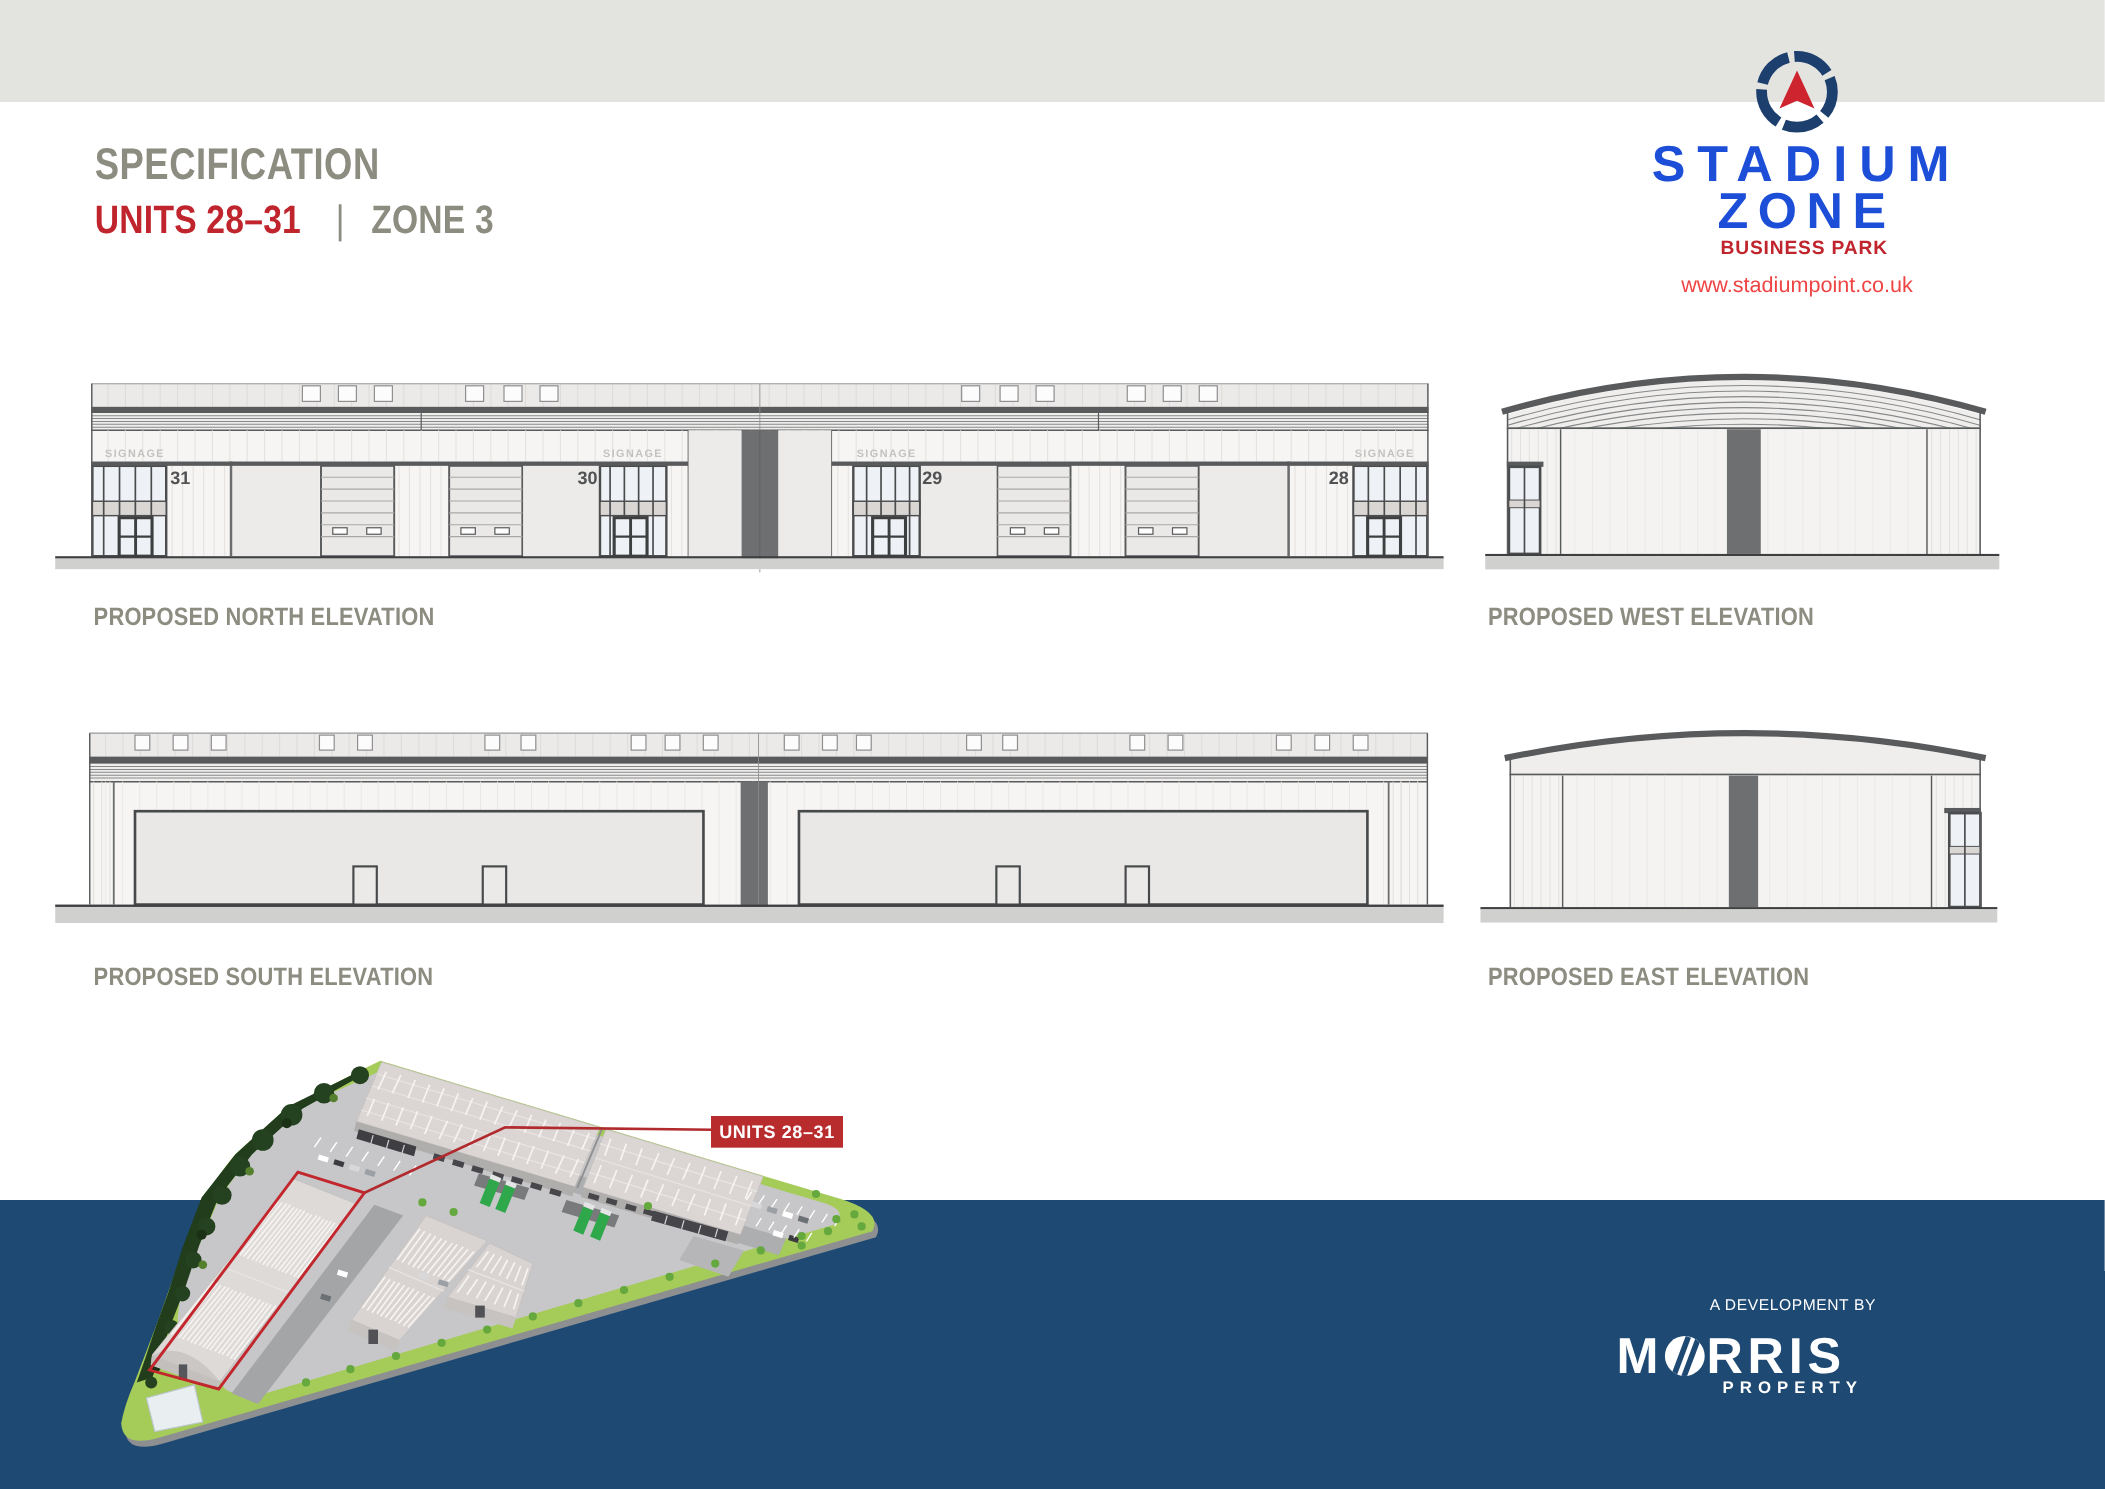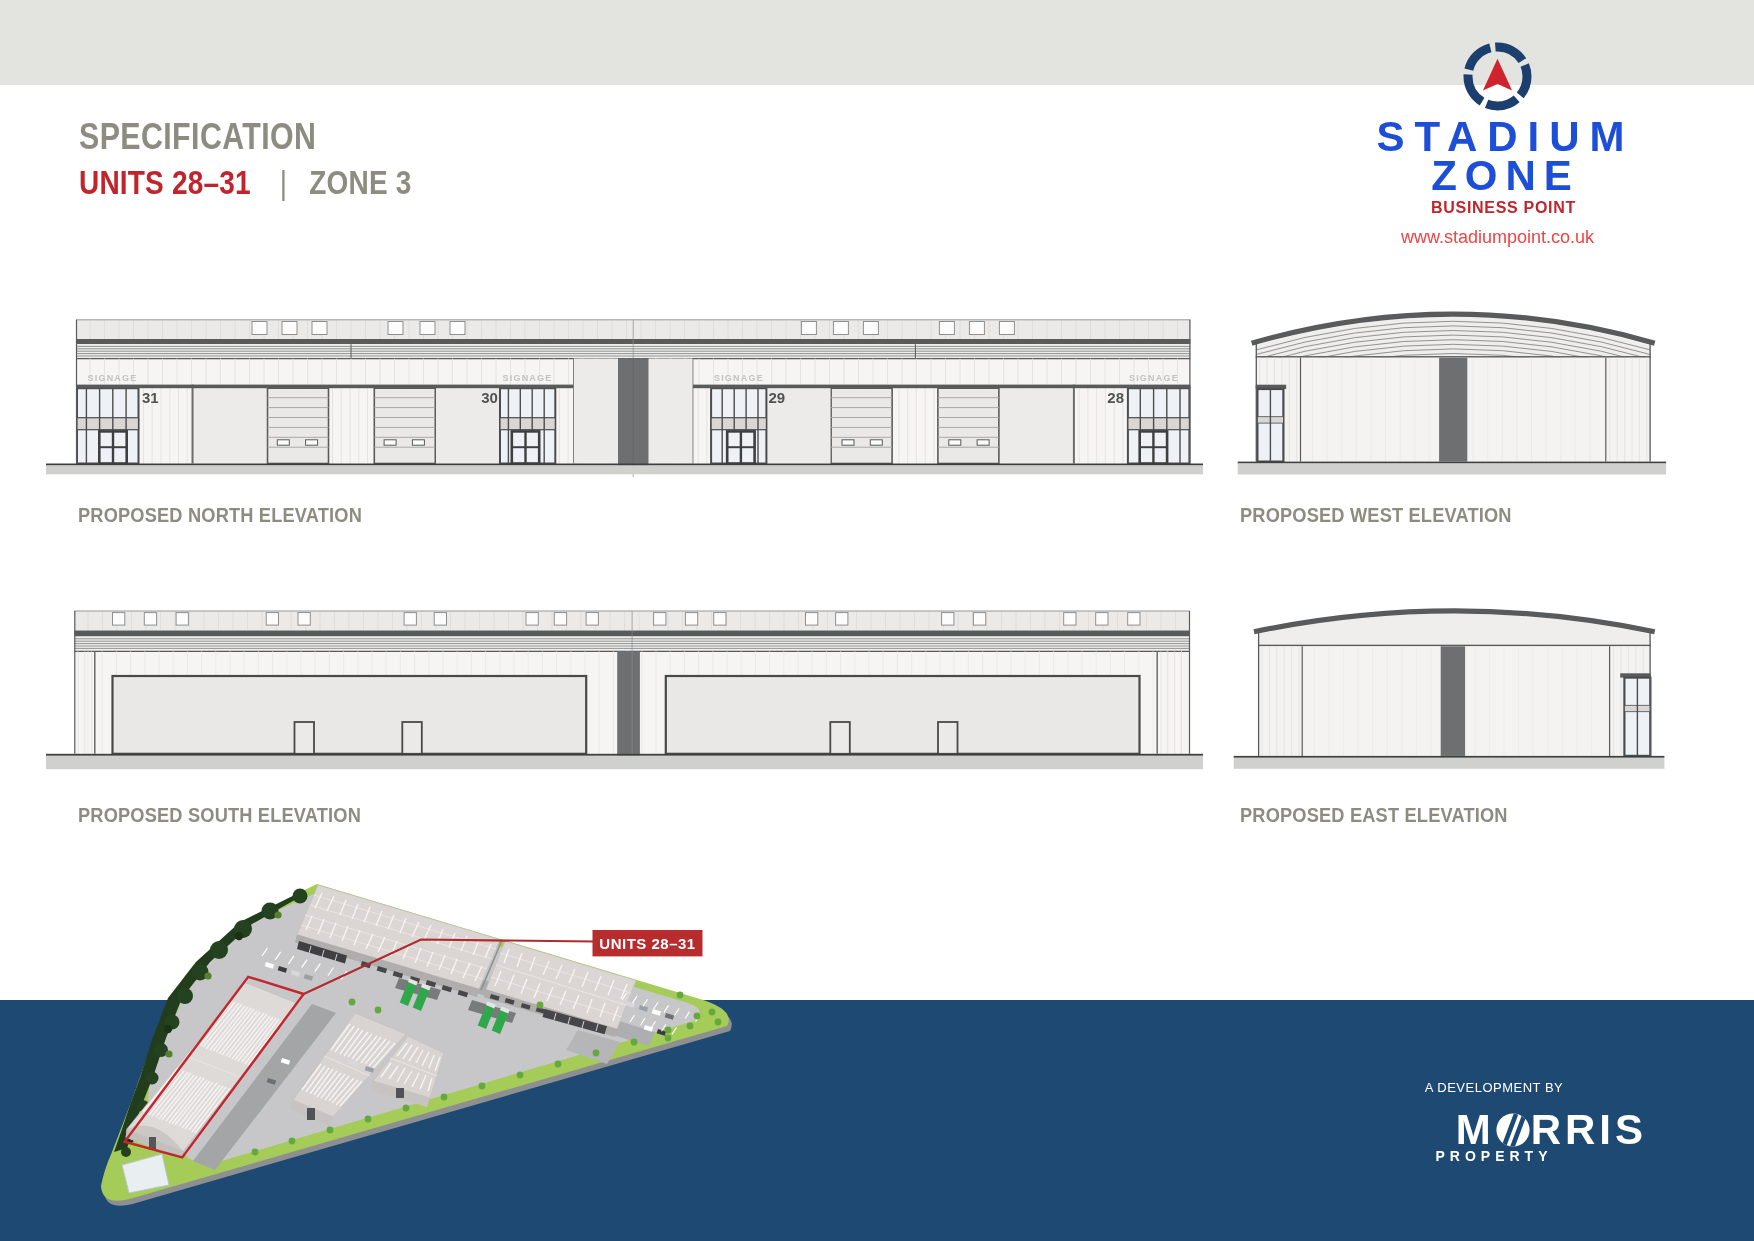--- a/index.html
+++ b/index.html
@@ -7,21 +7,21 @@
 </style></head><body>
 <div class="abs" style="left:0;top:0;width:1754px;height:85px;background:#e3e3e0"></div>
 <div class="abs" style="left:0;top:1000px;width:1754px;height:241px;background:#1d4973"></div>
 <div class="abs" style="left:79px;top:116px;font-size:37px;font-weight:bold;color:#8c8c80;letter-spacing:0.5px;transform:scale(0.82,1);transform-origin:left top">SPECIFICATION</div>
 <div class="abs" style="left:79px;top:164px;font-size:33px;font-weight:bold;letter-spacing:0.2px;transform:scale(0.85,1);transform-origin:left top"><span style="color:#c0252d">UNITS 28–31</span><span style="color:#8c8c80;font-weight:normal;padding:0 26px 0 34px">|</span><span style="color:#8c8c80">ZONE 3</span></div>
 <svg style="position:absolute;left:1455px;top:36px" width="90" height="82" viewBox="1455 36 90 82">
     <circle cx="1497.5" cy="76.5" r="29.5" fill="none" stroke="#1c3f6e" stroke-width="9" stroke-dasharray="32.07 5.0" stroke-dashoffset="2.50" transform="rotate(-90 1497.5 76.5)"></circle>
     <path d="M1497.5,58.8 L1512.1,90.5 L1497.5,84.0 L1482.9,90.5 Z" fill="#ce2430"></path>
   </svg>
 <div class="abs" style="left:1338px;top:117px;width:335px;text-align:center;font-size:42px;font-weight:bold;color:#1d4ed8;letter-spacing:10px;line-height:39px">STADIUM<br><span style="letter-spacing:8px">ZONE</span></div>
-<div class="abs" style="left:1336px;top:199px;width:335px;text-align:center;font-size:16px;font-weight:bold;color:#c0252d;letter-spacing:0.7px">BUSINESS POINT</div>
+<div class="abs" style="left:1336px;top:199px;width:335px;text-align:center;font-size:16px;font-weight:bold;color:#c0252d;letter-spacing:0.7px">BUSINESS PARK</div>
 <div class="abs" style="left:1330px;top:227px;width:335px;text-align:center;font-size:18px;color:#ef4444">www.stadiumpoint.co.uk</div>
 <svg style="position:absolute;left:40px;top:314px" width="1170" height="164" viewBox="40 314 1170 164">
     <rect x="76.0" y="358.5" width="1114.4" height="105.2" fill="#f6f5f3"></rect>
     <rect x="76.0" y="319.8" width="1114.4" height="19.2" fill="#ebeae8"></rect>
     <line x1="90.0" y1="320" x2="90.0" y2="339" stroke="#dcdad8" stroke-width="0.8"></line>
     <line x1="104.5" y1="320" x2="104.5" y2="339" stroke="#dcdad8" stroke-width="0.8"></line>
     <line x1="119.0" y1="320" x2="119.0" y2="339" stroke="#dcdad8" stroke-width="0.8"></line>
     <line x1="133.5" y1="320" x2="133.5" y2="339" stroke="#dcdad8" stroke-width="0.8"></line>
     <line x1="148.0" y1="320" x2="148.0" y2="339" stroke="#dcdad8" stroke-width="0.8"></line>
     <line x1="162.5" y1="320" x2="162.5" y2="339" stroke="#dcdad8" stroke-width="0.8"></line>
@@ -932,21 +932,21 @@
     <circle cx="690" cy="1026" r="3.4" fill="#65a83e"></circle>
     <circle cx="668" cy="1038" r="3.4" fill="#65a83e"></circle>
     <circle cx="718" cy="1022" r="3.4" fill="#65a83e"></circle>
     <path d="M122,1165 L162,1154 L169,1185 L129,1193 Z" fill="#e9eff0" stroke="#b9c6c9" stroke-width="1"></path>
     <path d="M248.2,976.8 L303.7,994 L182.2,1157.5 L124.6,1141.7 Z" fill="none" stroke="#c1272d" stroke-width="2.4"></path>
     <path d="M303.7,994 L421,939.5 L594,941.5" fill="none" stroke="#b02a2e" stroke-width="2.2"></path>
     <rect x="592.5" y="930" width="110" height="26.4" fill="#b92c2e"></rect>
     <text x="647.5" y="948.5" text-anchor="middle" style="font-family:Liberation Sans,sans-serif;font-weight:bold;font-size:15px;letter-spacing:0.5px" fill="#ffffff">UNITS 28–31</text>
   </svg>
 <div class="abs" style="left:1344px;top:1080px;width:300px;text-align:center;font-size:13px;font-weight:normal;color:#fff;letter-spacing:0.5px">A DEVELOPMENT BY</div>
-<div class="abs" style="left:1347px;top:1106px;width:300px;text-align:right;font-size:42px;font-weight:bold;color:#fff;letter-spacing:4px">M<svg width="36" height="36" viewBox="0 0 36 36" style="vertical-align:-4px">
+<div class="abs" style="left:1347px;top:1106px;width:300px;text-align:left;font-size:42px;font-weight:bold;color:#fff;letter-spacing:4px">M<svg width="36" height="36" viewBox="0 0 36 36" style="vertical-align:-4px">
       <defs>
         <clipPath id="mc">
           <circle cx="18" cy="18" r="16.6"></circle>
         </clipPath>
       </defs>
       <circle cx="18" cy="18" r="16.6" fill="#ffffff"></circle>
       <g clip-path="url(#mc)">
         <line x1="9" y1="34" x2="21" y2="2" stroke="#1d4973" stroke-width="4.6"></line>
         <line x1="17" y1="36" x2="29" y2="4" stroke="#1d4973" stroke-width="4.6"></line>
       </g>

